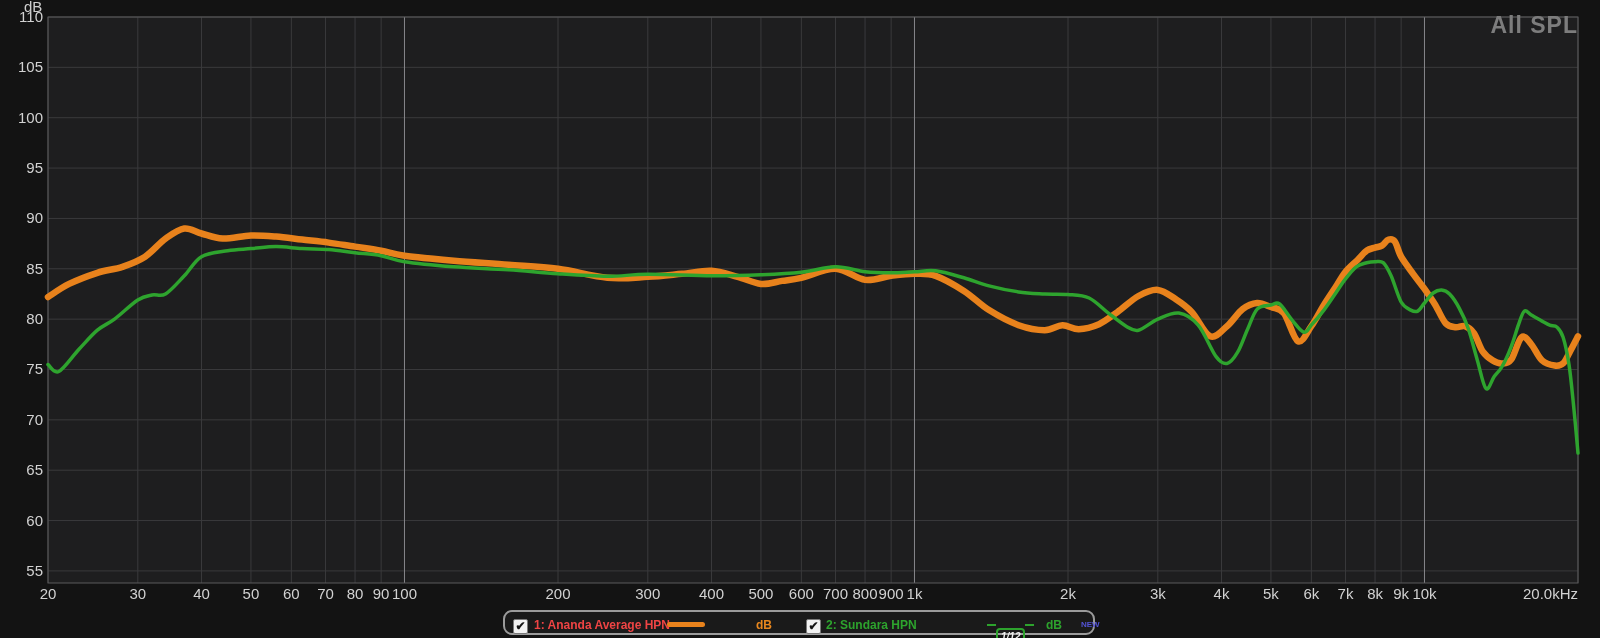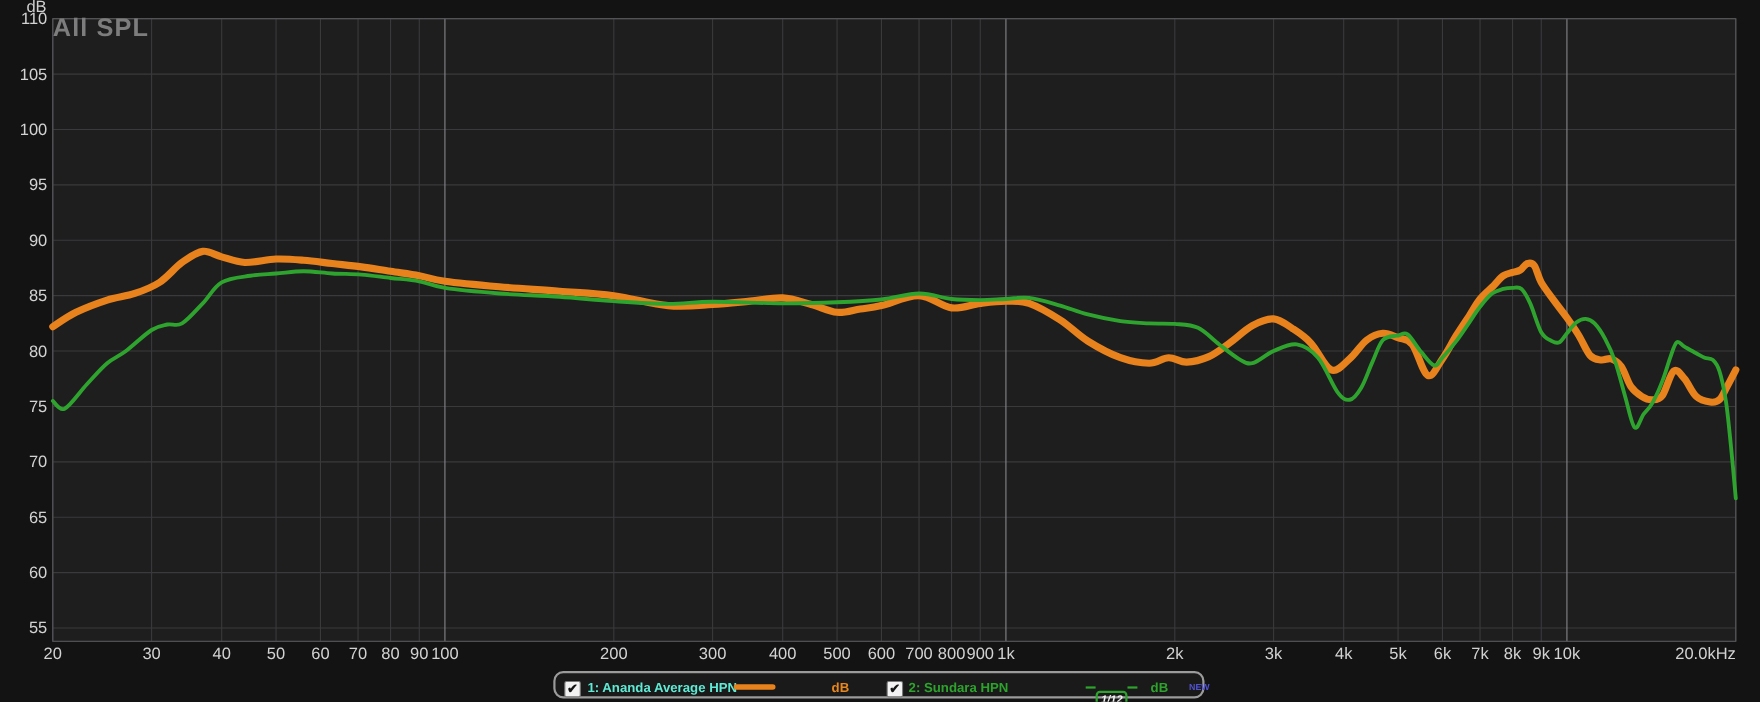--- a/index.html
+++ b/index.html
@@ -1,19 +1,19 @@
 <!DOCTYPE html>
 <html><head>
 <meta charset="utf-8">
 <style>
   html,body{margin:0;padding:0;background:#131313;width:1600px;height:638px;overflow:hidden;}
   body{font-family:"Liberation Sans", sans-serif;position:relative;}
   #stage{position:absolute;left:0;top:0;width:1600px;height:638px;}
   svg{position:absolute;left:0;top:0;}
-  .title{position:absolute;left:48px;top:12px;width:1530px;text-align:left;
+  .title{position:absolute;left:48px;top:12px;width:1530px;text-align:right;
          font-size:23px;font-weight:bold;color:#7d7d7d;letter-spacing:1px;pointer-events:none;}
   .db-unit{position:absolute;left:24px;top:-2px;font-size:15px;color:#cfcfcf;}
   .grid-minor{stroke:#3a3a3c;stroke-width:1;}
   .grid-major{stroke:#87878b;stroke-width:1;}
   .plot-border{fill:none;stroke:#5a5a5c;stroke-width:1;}
   .ticktext{fill:#d2d2d2;font-size:15px;font-family:"Liberation Sans",sans-serif;}
   
   .legend{position:absolute;left:503px;top:610px;width:592px;height:25px;
           background:#1a1a1a;border:2px solid #9b9b9b;border-radius:9px;box-sizing:border-box;}
   .litem{position:absolute;top:0;height:21px;display:flex;align-items:center;}
@@ -121,21 +121,21 @@
 
   <div class="db-unit">dB</div>
   <div class="title">All SPL</div>
 
   <div class="legend">
 
     <div class="litem" style="left:8px;top:4px;">
       <div class="cbox">✔</div>
     </div>
     <div class="litem" style="left:29px;top:2px;">
-      <span class="lg-label" style="color:#5eead4;">1: Ananda Average HPN</span>
+      <span class="lg-label" style="color:#ef4444;">1: Ananda Average HPN</span>
     </div>
     <div class="litem" style="left:162px;top:2px;">
       <div class="swatch" style="background:#e8821c;"></div>
     </div>
     <div class="litem" style="left:251px;top:2px;">
       <span class="dbtag" style="color:#e8871e;">dB</span>
     </div>
 
     <div class="litem" style="left:301px;top:4px;">
       <div class="cbox">✔</div>

